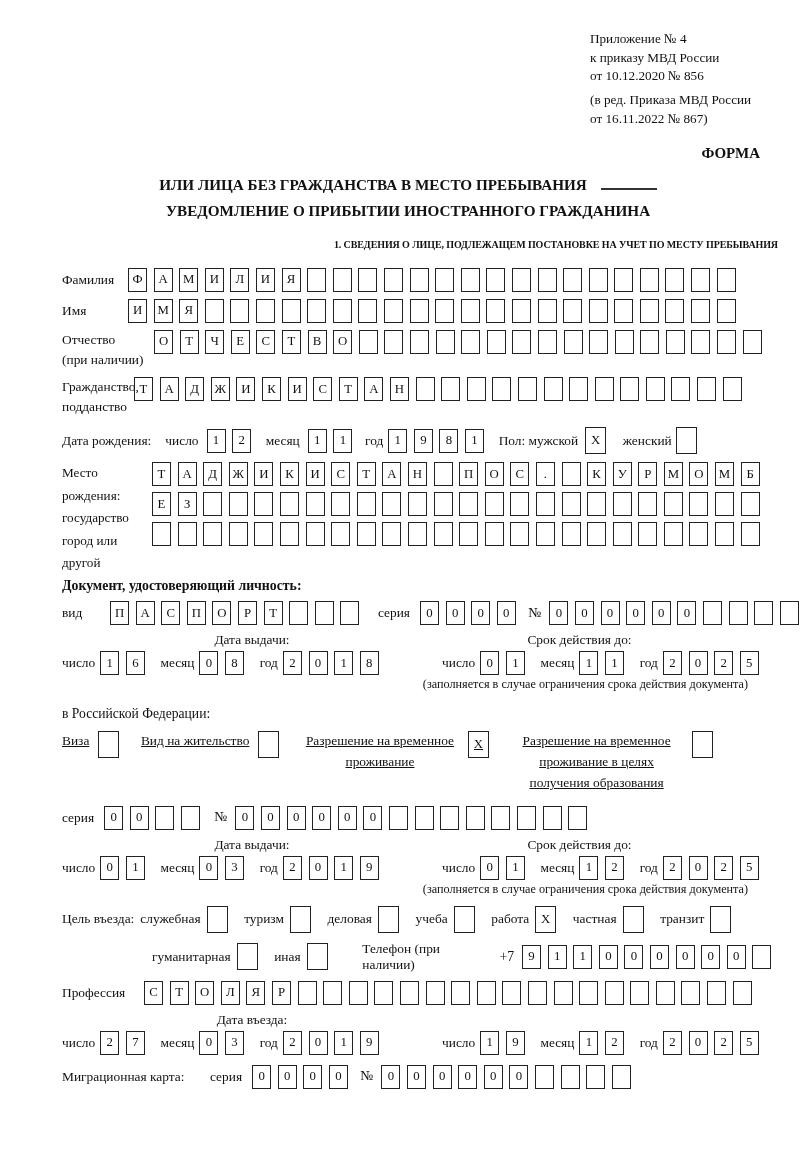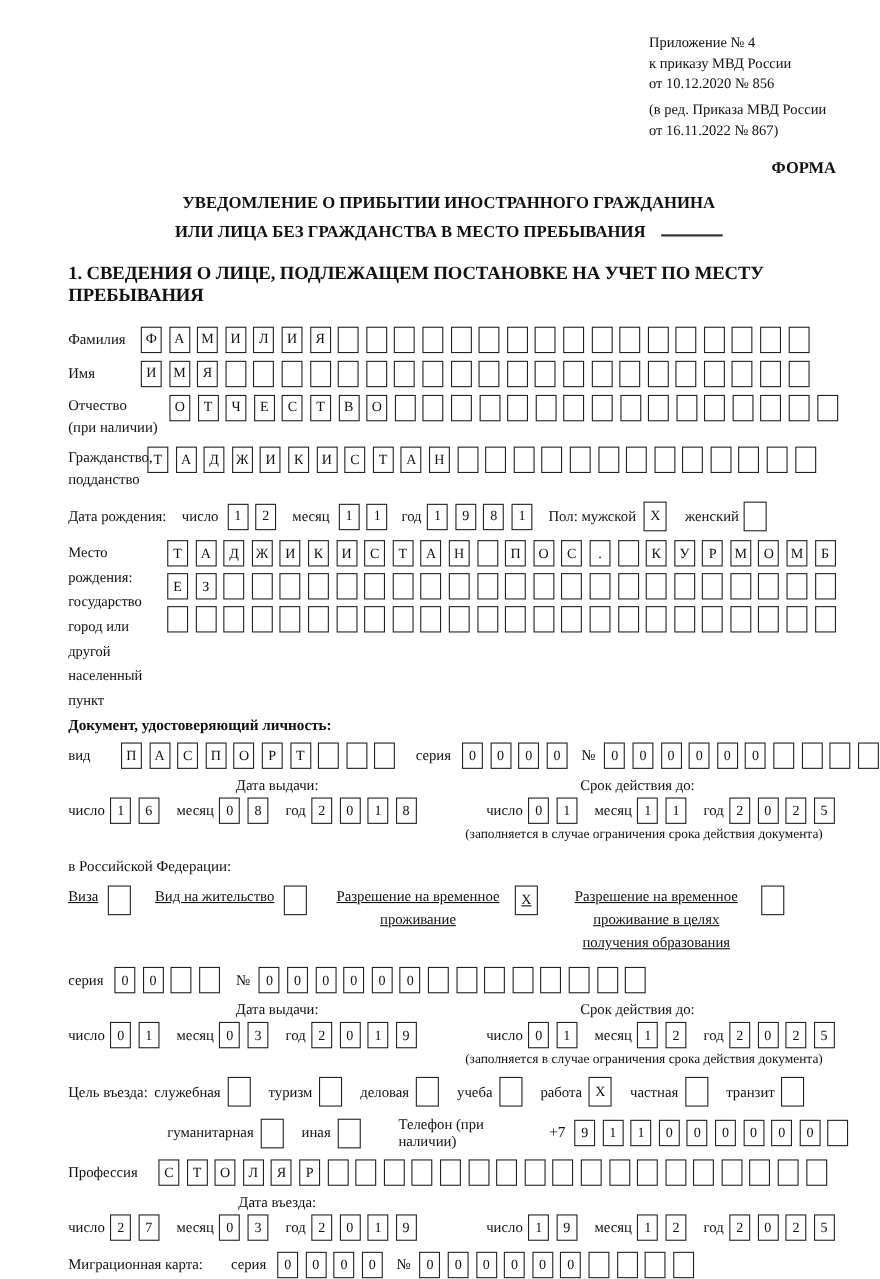--- a/index.html
+++ b/index.html
@@ -7,21 +7,21 @@
        font-family:"Liberation Serif","DejaVu Serif",serif;}
   .page{box-sizing:border-box;width:800px;height:1163px;padding:30px 22px 0 62px;}
 
   
   .hdr{margin-left:auto;width:188px;font-size:13.2px;line-height:1.42;}
   .hdr div:nth-child(4){margin-top:5px;}
   .forma{text-align:right;font-weight:bold;font-size:15px;padding-right:18px;margin:16px 0 10px;}
 
   .title{text-align:center;font-weight:bold;font-size:15.2px;line-height:1.75;margin:2px 0 14px -24px;}
   .uline{display:inline-block;width:56px;border-bottom:2.4px solid #333;margin-left:14px;}
-  .sect{font-weight:bold;font-size:17px;margin:10px 0 18px 0;letter-spacing:-0.1px;}
+  .sect{font-weight:bold;font-size:10px;margin:10px 0 18px 0;letter-spacing:-0.1px;text-align:right;}
 
   
   .row{display:flex;align-items:center;margin-bottom:7px;}
   .row.top{align-items:flex-start;}
   .lbl{font-size:13.4px;flex-shrink:0;line-height:1.5;}
   .w1{width:66px;} .w2{width:92px;} .w3{width:72px;} .w4{width:82px;}
   .cells{display:flex;flex-wrap:nowrap;}
   .cell{box-sizing:border-box;width:19px;height:24px;border:1.6px solid #222;margin-right:6.6px;
         display:flex;align-items:center;justify-content:center;font-size:12.8px;flex-shrink:0;}
   .cbx{width:21px;height:27px;}
@@ -78,22 +78,22 @@
   <div class="hdr">
       <div>Приложение № 4</div>
       <div>к приказу МВД России</div>
       <div>от 10.12.2020 № 856</div>
       <div>(в ред. Приказа МВД России</div>
       <div>от 16.11.2022 № 867)</div>
     </div>
   <div class="forma">ФОРМА</div>
 
   <div class="title">
+    <div><span>ИЛИ ЛИЦА БЕЗ ГРАЖДАНСТВА В МЕСТО ПРЕБЫВАНИЯ</span><span class="uline"></span></div>
     <div>УВЕДОМЛЕНИЕ О ПРИБЫТИИ ИНОСТРАННОГО ГРАЖДАНИНА</div>
-    <div><span>ИЛИ ЛИЦА БЕЗ ГРАЖДАНСТВА В МЕСТО ПРЕБЫВАНИЯ</span><span class="uline"></span></div>
   </div>
 
   <div class="sect">1. СВЕДЕНИЯ О ЛИЦЕ, ПОДЛЕЖАЩЕМ ПОСТАНОВКЕ НА УЧЕТ ПО МЕСТУ ПРЕБЫВАНИЯ</div>
 
   <div class="row">
     <span class="lbl w1">Фамилия</span>
     <span class="cells">
         <span class="cell">Ф</span>
         <span class="cell">А</span>
         <span class="cell">М</span>
@@ -244,21 +244,20 @@
     <span class="cells big">
         <span class="cell"></span>
       </span>
   </div>
 
   <div class="blk bp" style="margin-top:8px;">
     <span class="lblcol">
         <div>Место рождения:</div>
         <div>государство</div>
         <div>город или другой</div>
-        <div>населенный пункт</div>
       </span>
     <span class="cellcol">
       <span class="cells">
           <span class="cell">Т</span>
           <span class="cell">А</span>
           <span class="cell">Д</span>
           <span class="cell">Ж</span>
           <span class="cell">И</span>
           <span class="cell">К</span>
           <span class="cell">И</span>

